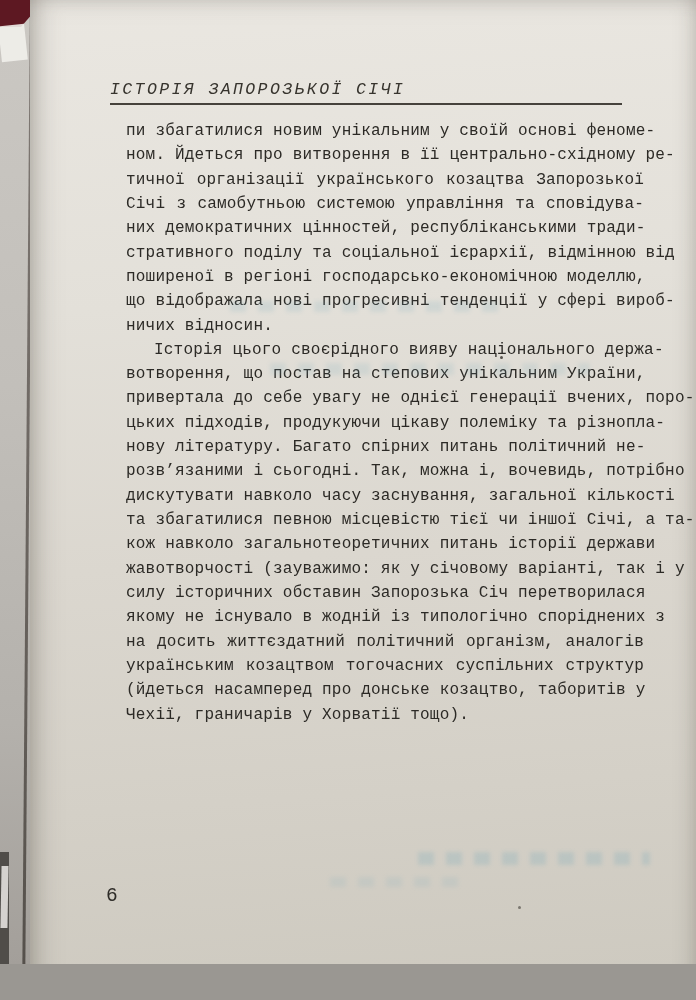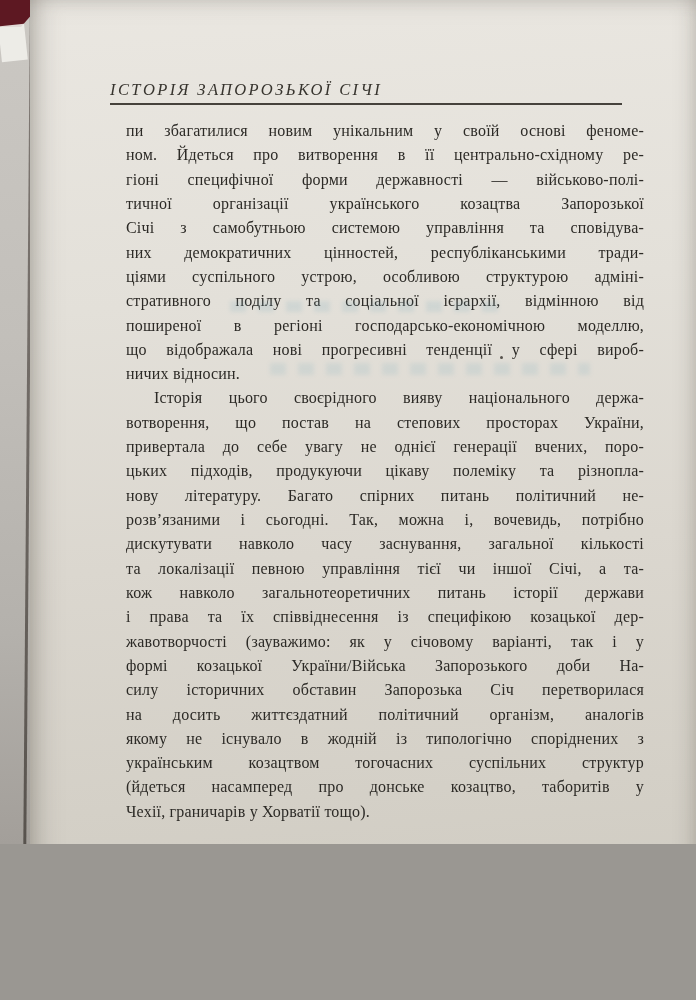--- a/index.html
+++ b/index.html
@@ -1,18 +1,18 @@
 <!DOCTYPE html>
 <html><head>
 <meta charset="utf-8">
 <style>
   html,body{margin:0;padding:0;background:#9a9792;}
   .photo{
-    position:relative;width:696px;height:844px;overflow:hidden;
-    background:#b3b0ab;font-family:Liberation Serif, serif;
+    position:relative;width:696px;height:964px;overflow:hidden;
+    background:#b3b0ab;font-family:Liberation Mono, monospace;
   }
   
   .gutter{
     position:absolute;left:0;top:0;width:30px;height:100%;
     background:linear-gradient(180deg,#cbc8c3 0%,#c2bfba 40%,#b4b1ac 75%,#a39f9a 100%);
   }
   .gutter-line{
     position:absolute;left:26px;top:-4px;width:3px;height:1010px;
     background:linear-gradient(180deg,rgba(70,60,55,.55),rgba(50,45,40,.7));
     transform:rotate(.45deg);
@@ -100,46 +100,42 @@
 
   <div class="page">
 
     <div class="running-head">ІСТОРІЯ ЗАПОРОЗЬКОЇ СІЧІ</div>
     <div class="head-rule"></div>
 
     <div class="body-text">
       <div class="para">
           <div class="line first">пи збагатилися новим унікальним у своїй основі феноме-</div>
           <div class="line">ном. Йдеться про витворення в її центрально-східному ре-</div>
-          <div class="line">гіоні специфічної форми державності — військово-полі-</div>
           <div class="line">тичної організації українського козацтва Запорозької</div>
           <div class="line">Січі з самобутньою системою управління та сповідува-</div>
           <div class="line">них демократичних цінностей, республіканськими тради-</div>
-          <div class="line">ціями суспільного устрою, особливою структурою адміні-</div>
           <div class="line">стративного поділу та соціальної ієрархії, відмінною від</div>
           <div class="line">поширеної в регіоні господарсько-економічною моделлю,</div>
           <div class="line">що відображала нові прогресивні тенденції у сфері вироб-</div>
           <div class="line para-last">ничих відносин.</div>
         </div>
       <div class="para indent">
           <div class="line first">Історія цього своєрідного вияву національного держа-</div>
-          <div class="line">вотворення, що постав на степових просторах України,</div>
+          <div class="line">вотворення, що постав на степових унікальним України,</div>
           <div class="line">привертала до себе увагу не однієї генерації вчених, поро-</div>
           <div class="line">цьких підходів, продукуючи цікаву полеміку та різнопла-</div>
           <div class="line">нову літературу. Багато спірних питань політичний не-</div>
           <div class="line">розв’язаними і сьогодні. Так, можна і, вочевидь, потрібно</div>
           <div class="line">дискутувати навколо часу заснування, загальної кількості</div>
-          <div class="line">та локалізації певною управління тієї чи іншої Січі, а та-</div>
+          <div class="line">та збагатилися певною місцевістю тієї чи іншої Січі, а та-</div>
           <div class="line">кож навколо загальнотеоретичних питань історії держави</div>
-          <div class="line">і права та їх співвіднесення із специфікою козацької дер-</div>
           <div class="line">жавотворчості (зауважимо: як у січовому варіанті, так і у</div>
-          <div class="line">формі козацької України/Війська Запорозького доби На-</div>
           <div class="line">силу історичних обставин Запорозька Січ перетворилася</div>
+          <div class="line">якому не існувало в жодній із типологічно споріднених з</div>
           <div class="line">на досить життєздатний політичний організм, аналогів</div>
-          <div class="line">якому не існувало в жодній із типологічно споріднених з</div>
           <div class="line">українським козацтвом тогочасних суспільних структур</div>
           <div class="line">(йдеться насамперед про донське козацтво, таборитів у</div>
           <div class="line para-last">Чехії, граничарів у Хорватії тощо).</div>
         </div>
     </div>
 
     <div class="pagenum">6</div>
 
     <div class="bleed b1"></div>
     <div class="bleed b2"></div>

